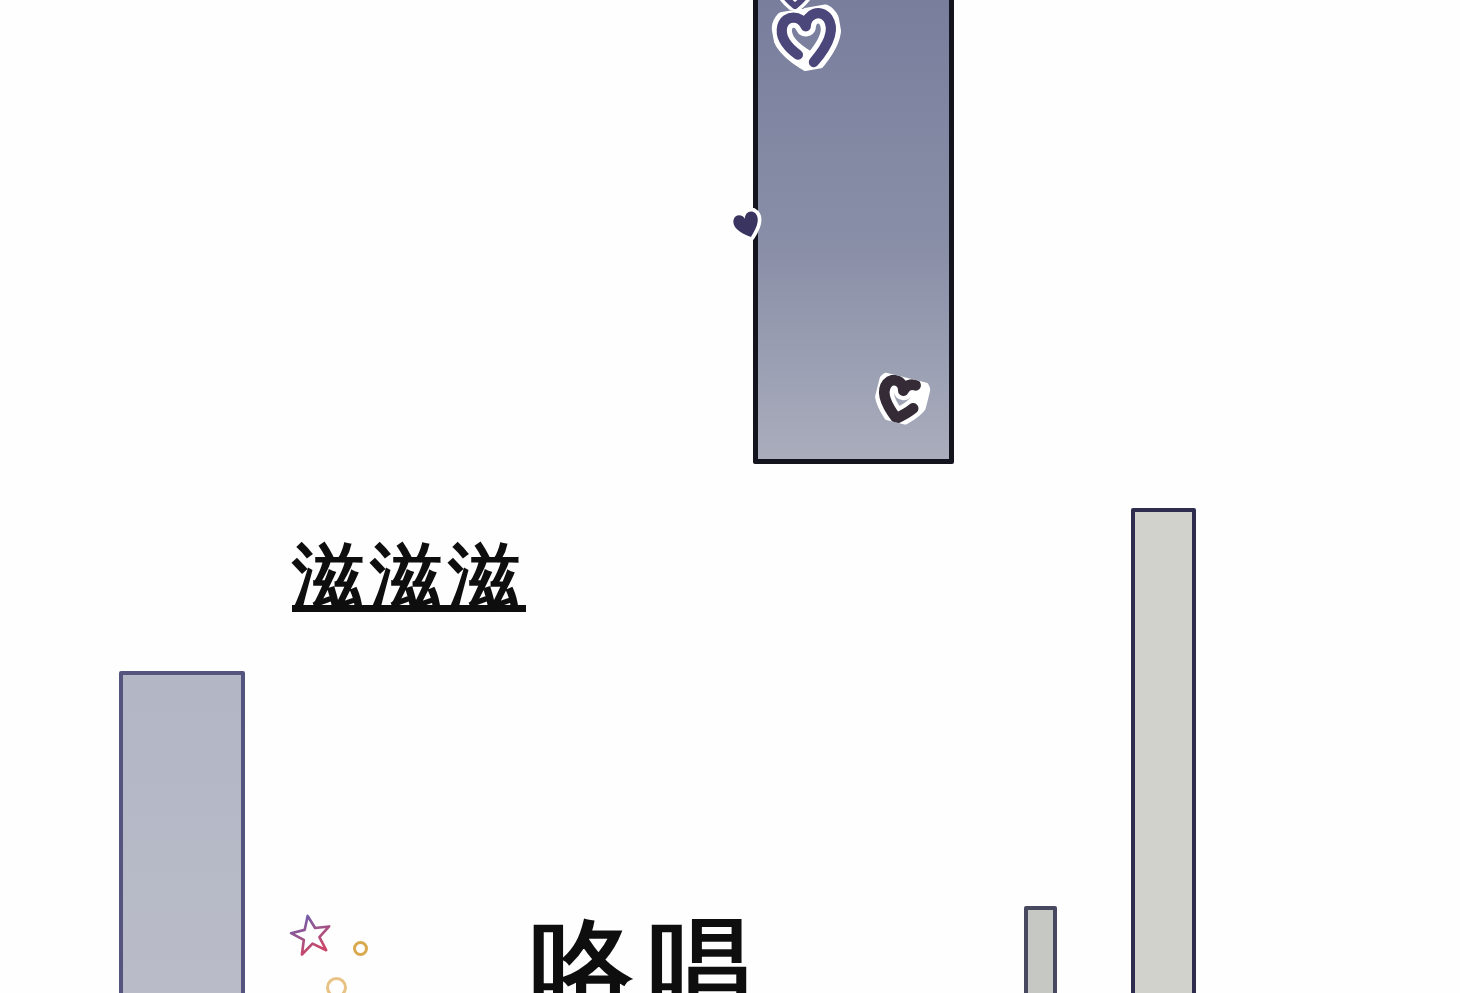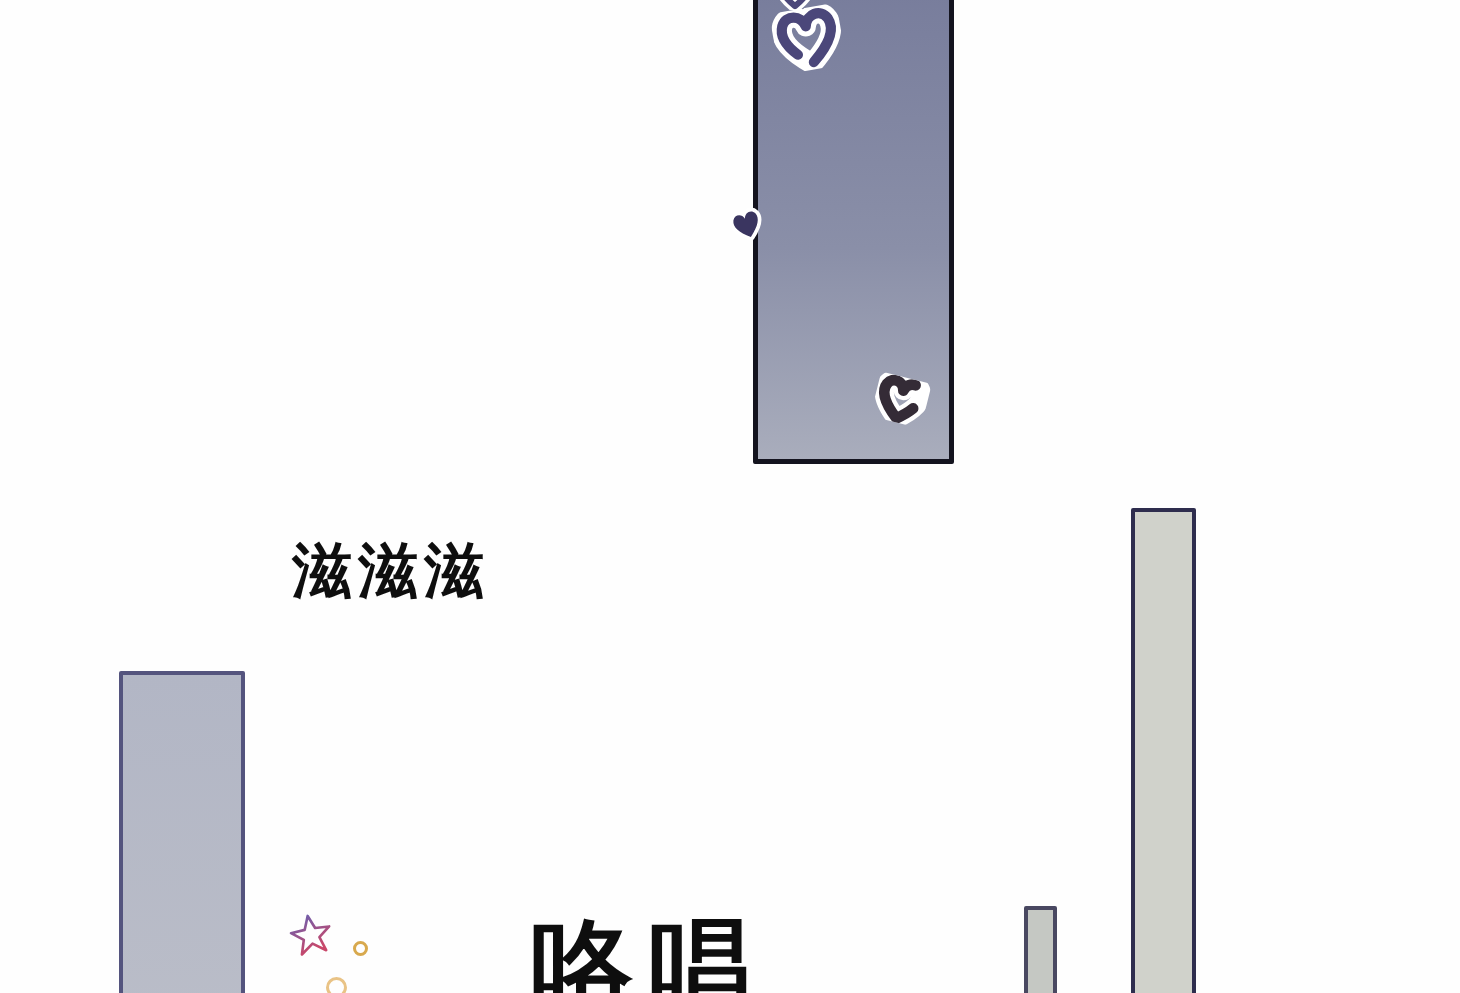--- a/index.html
+++ b/index.html
@@ -47,22 +47,23 @@
 
   .sfx {
     position: absolute;
     color: #0e0e0e;
     font-weight: 700;
     white-space: nowrap;
     line-height: 1;
   }
   .sfx-sizzle {
     left: 292px; top: 540px;
-    font-size: 60px;
+    font-size: 72px;
     letter-spacing: 6px;
+    text-decoration: underline;
   }
   .sfx-bottom {
     left: 531px; top: 916px;
     font-size: 102px;
     letter-spacing: 16px;
   }
 
   .sparkle-circle {
     position: absolute;
     border-radius: 50%;

